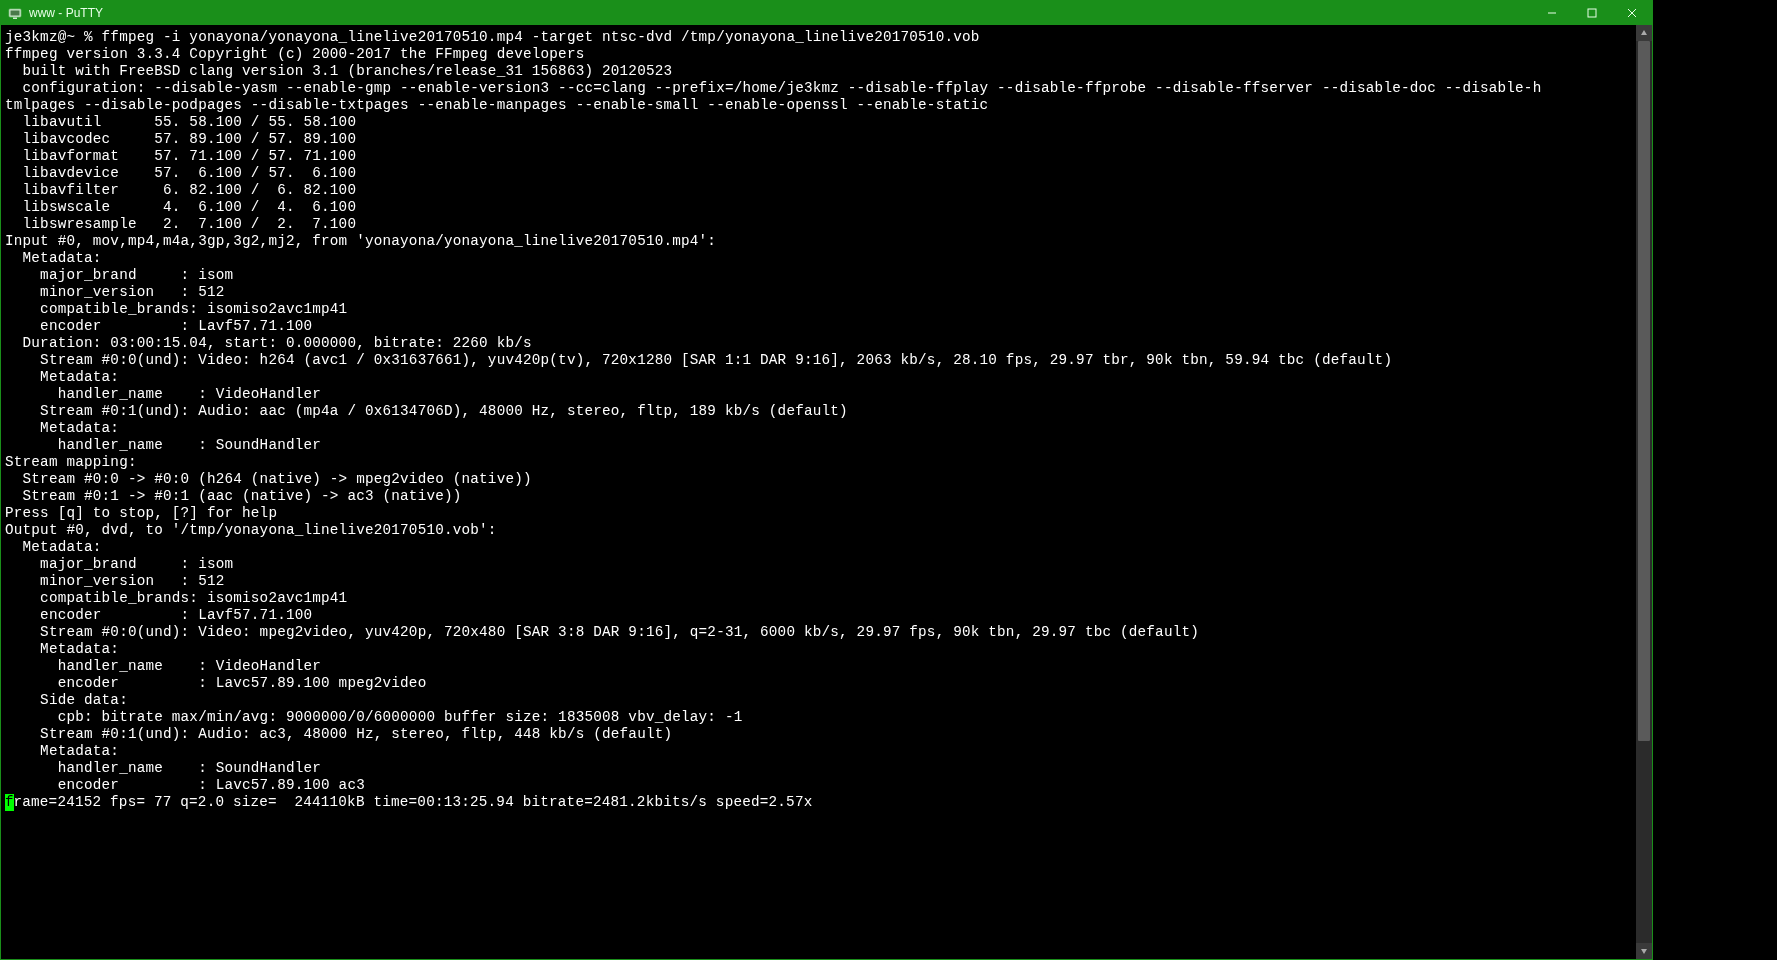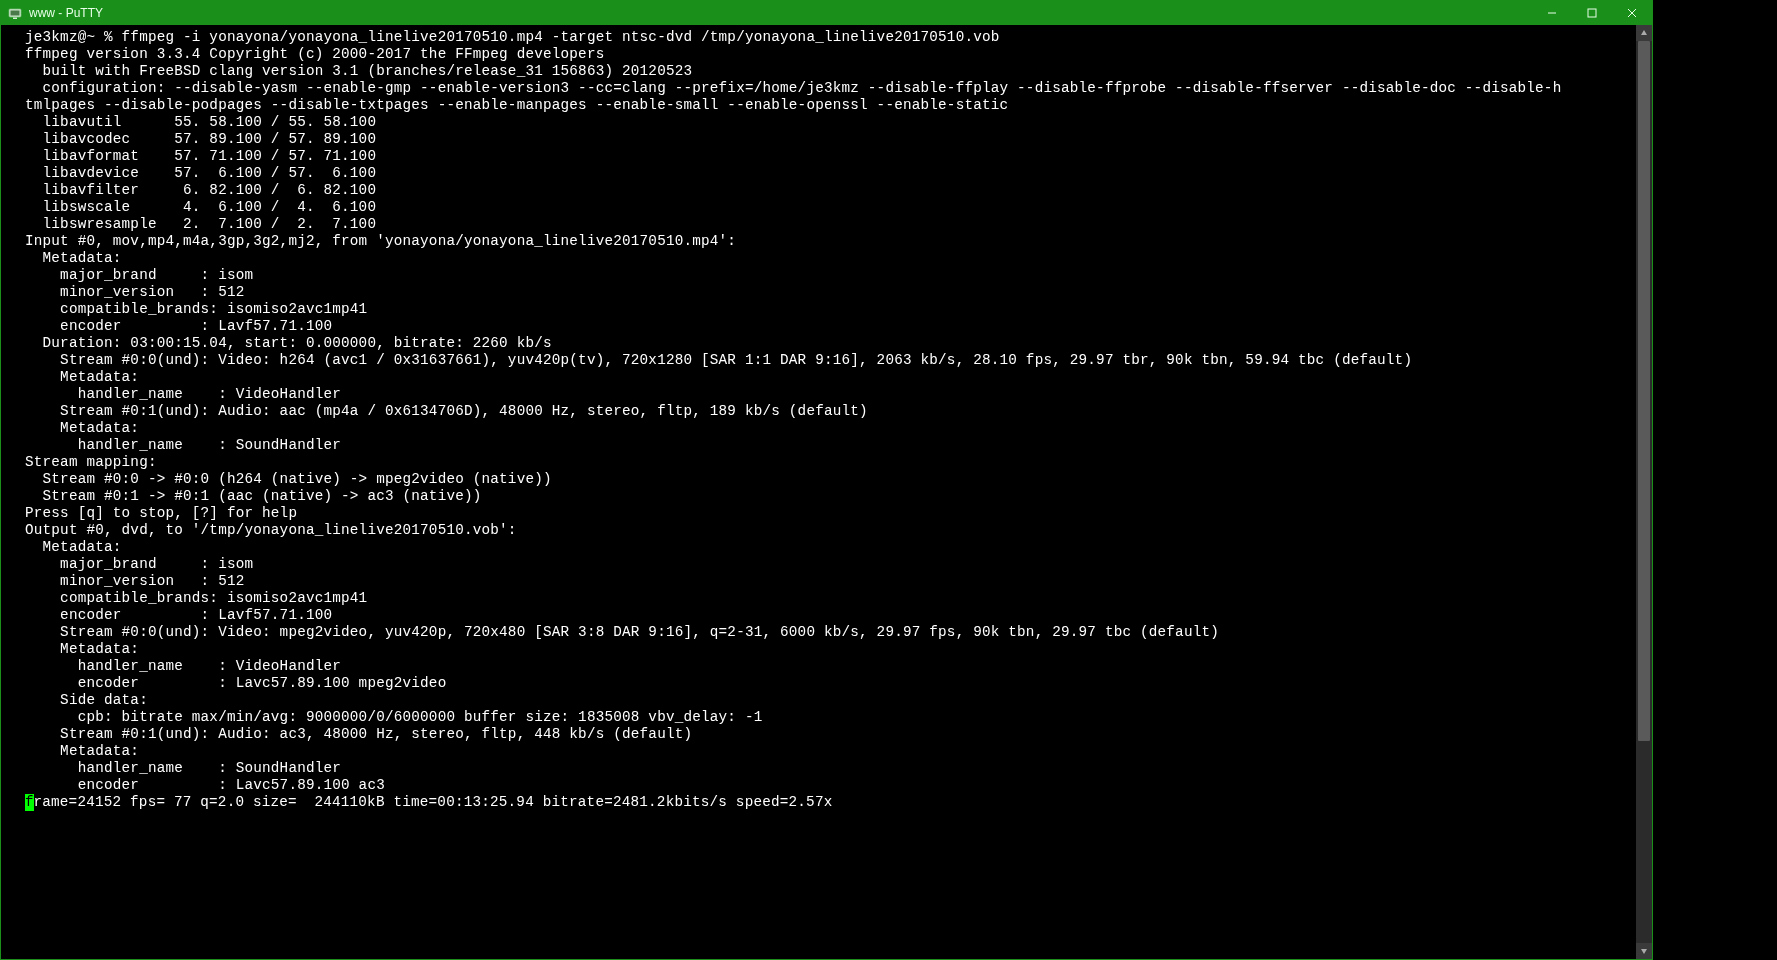--- a/index.html
+++ b/index.html
@@ -75,21 +75,21 @@
     position: relative;
   }
   .scroll-thumb {
     position: absolute;
     left: 2px; right: 2px;
     top: 0;
     height: 700px;
     background: #5a5a5a;
     border-radius: 1px;
   }
-  .line { color: #fff; margin-left: 20px; }
+  .line { color: #fff; }
   .cursor {
     display: inline-block;
     width: 8.5px;
     background: #00ff00;
     color: #000;
   }
 </style>
 </head>
 <body>
 

